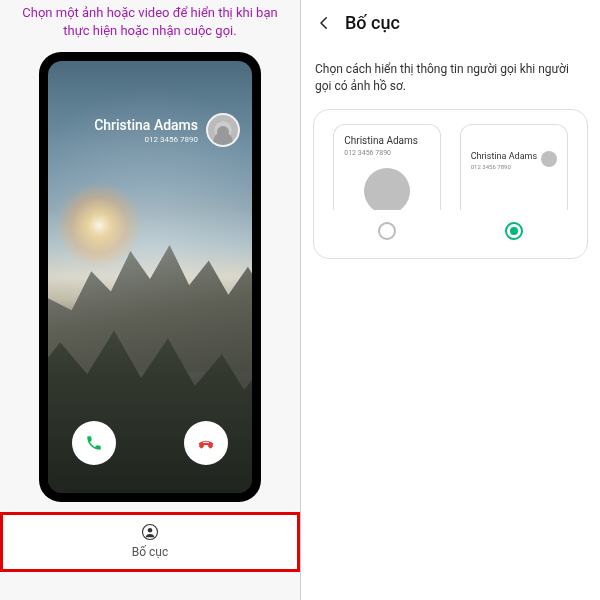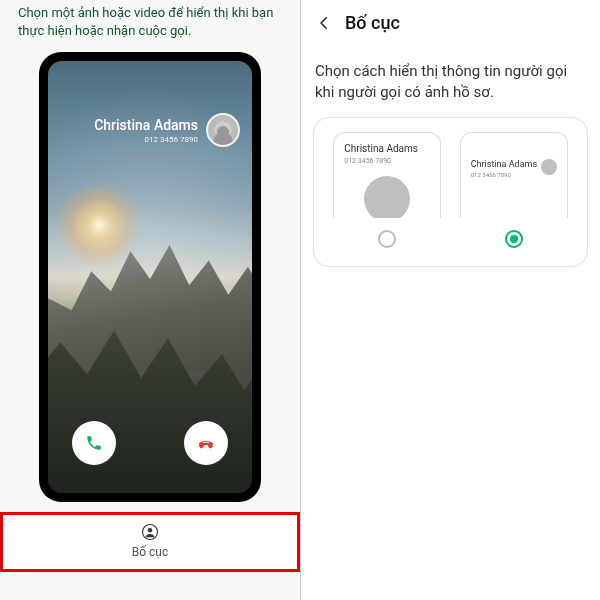--- a/index.html
+++ b/index.html
@@ -20,22 +20,22 @@
   }
   .right-panel {
     width: 300px;
     background: #fff;
     border-left: 1px solid #ccc;
     padding: 0 12px;
   }
   
   .intro-text {
     font-size: 13px;
-    color: #14532d;
-    text-align: left;
+    color: #a21caf;
+    text-align: center;
     padding: 4px 18px 8px;
     line-height: 1.4;
   }
   .phone-frame {
     width: 222px;
     height: 450px;
     border-radius: 22px;
     background: #000;
     padding: 9px;
     position: relative;
@@ -128,21 +128,21 @@
   .tab-icon { width: 18px; height: 18px; }
   
   .r-header {
     display: flex; align-items: center;
     gap: 12px;
     padding: 12px 2px 8px;
   }
   .back-icon { width: 18px; height: 18px; }
   .r-title { font-size: 18px; font-weight: 500; color: #111; }
   .r-desc {
-    font-size: 15px; color: #333;
+    font-size: 12px; color: #333;
     line-height: 1.4;
     padding: 20px 2px 14px;
   }
   .option-card {
     border: 1px solid #e0e0e0;
     border-radius: 16px;
     padding: 14px 10px 18px;
     display: flex;
     justify-content: space-around;
   }

